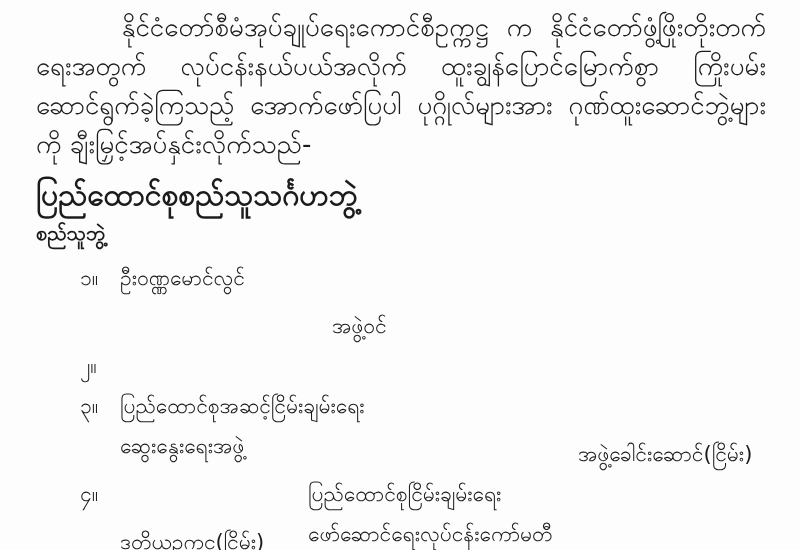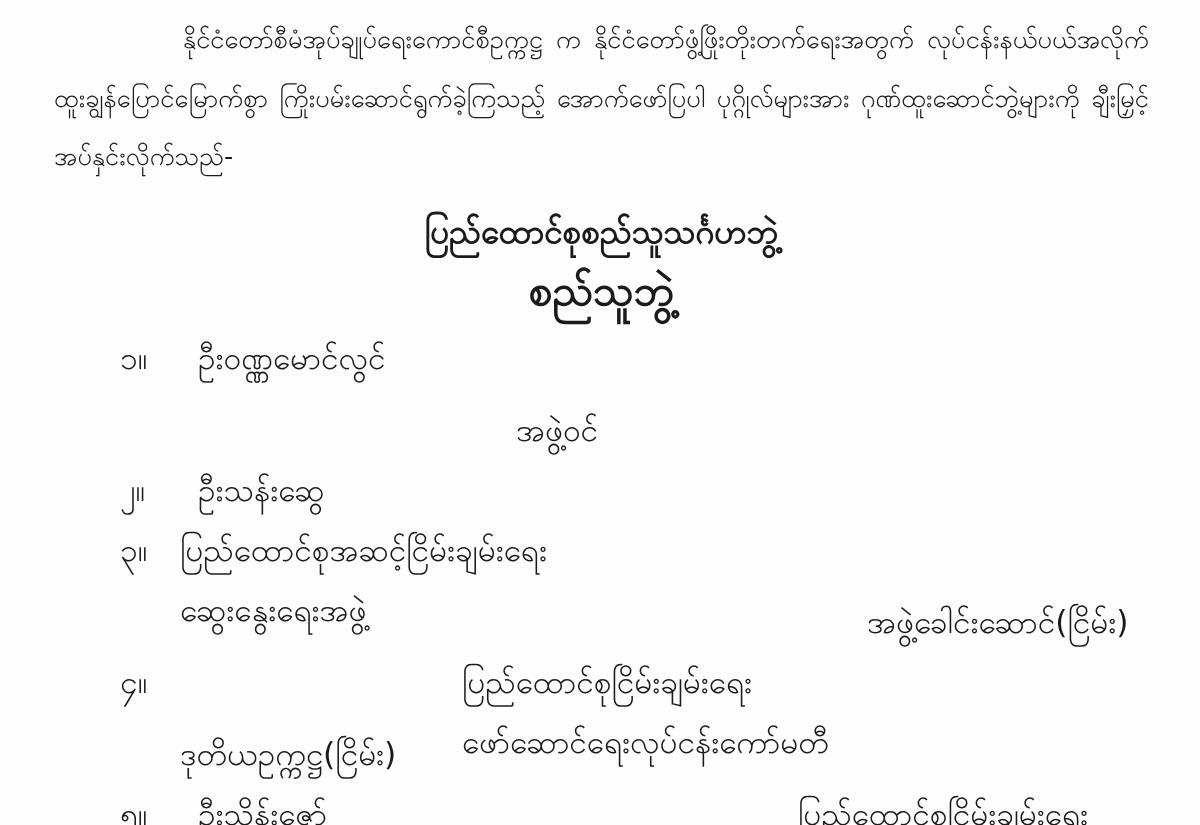--- a/index.html
+++ b/index.html
@@ -16,55 +16,55 @@
   }
   .page {
     width: 800px;
     height: 550px;
     box-sizing: border-box;
     padding: 8px 34px 0 36px;
     background: #fdfdfd;
   }
   .intro {
     margin: 0;
-    font-size: 17px;
+    font-size: 26px;
     line-height: 39px;
     text-align: justify;
     text-indent: 86px;
     white-space: pre-wrap;
   }
   .title {
     margin: 12px 0 0 0;
-    font-size: 22px;
+    font-size: 30px;
     line-height: 38px;
     font-weight: bold;
-    text-align: center;
+    text-align: left;
   }
   .subtitle {
     margin: 0;
-    font-size: 28px;
+    font-size: 20px;
     line-height: 38px;
     font-weight: bold;
-    text-align: center;
+    text-align: left;
   }
   .list {
     margin-top: 6px;
     padding-left: 44px;
   }
   .row {
     display: flex;
     align-items: flex-start;
   }
   .cell {
     font-size: 21px;
     line-height: 40px;
     white-space: pre-line;
   }
   .no   { width: 40px;  }
-  .name { width: 212px; margin-left: 12px; }
+  .name { width: 212px; }
   .pos  { width: 188px; margin-top: 48px; }
   .org  { flex: 1;      }
 </style>
 </head>
 <body>
 
 <div class="page">
 
   <p class="intro">နိုင်ငံတော်စီမံအုပ်ချုပ်ရေးကောင်စီဥက္ကဋ္ဌ က နိုင်ငံတော်ဖွံ့ဖြိုးတိုးတက်ရေးအတွက် လုပ်ငန်းနယ်ပယ်အလိုက် ထူးချွန်ပြောင်မြောက်စွာ ကြိုးပမ်းဆောင်ရွက်ခဲ့ကြသည့် အောက်ဖော်ပြပါ ပုဂ္ဂိုလ်များအား ဂုဏ်ထူးဆောင်ဘွဲ့များကို ချီးမြှင့်အပ်နှင်းလိုက်သည်-</p>
 
@@ -74,21 +74,20 @@
 
   <div class="list">
   <div class="row">
     <div class="cell no">၁။</div>
     <div class="cell name">ဦးဝဏ္ဏမောင်လွင်</div>
     <div class="cell pos">အဖွဲ့ဝင်</div>
   </div>
 
   <div class="row">
     <div class="cell no">၂။</div>
-    <div class="cell name">ဦးသန်းဆွေ</div>
   </div>
 
   <div class="row">
     <div class="cell no">၃။</div>
     <div class="cell org">ပြည်ထောင်စုအဆင့်ငြိမ်းချမ်းရေး
 ဆွေးနွေးရေးအဖွဲ့</div>
     <div class="cell pos">အဖွဲ့ခေါင်းဆောင်(ငြိမ်း)</div>
   </div>
 
   <div class="row">

